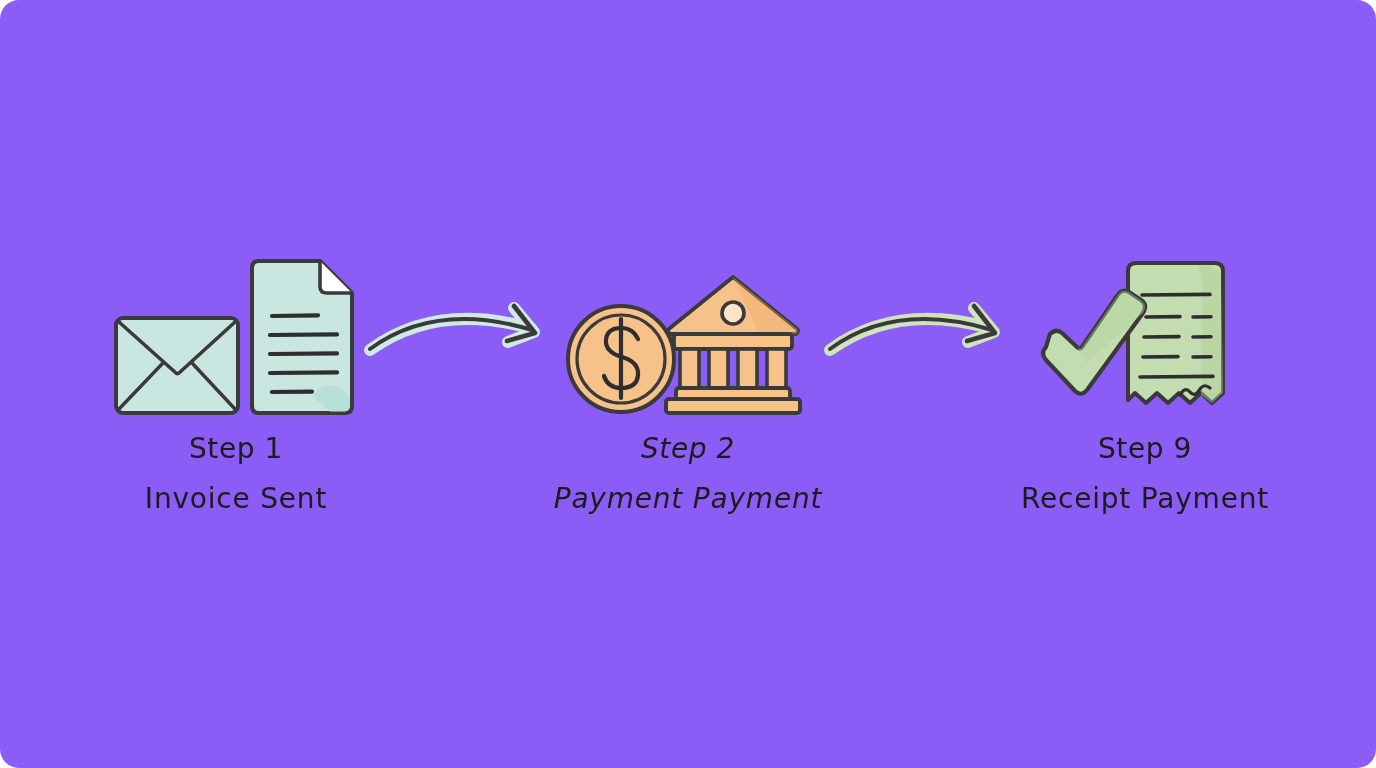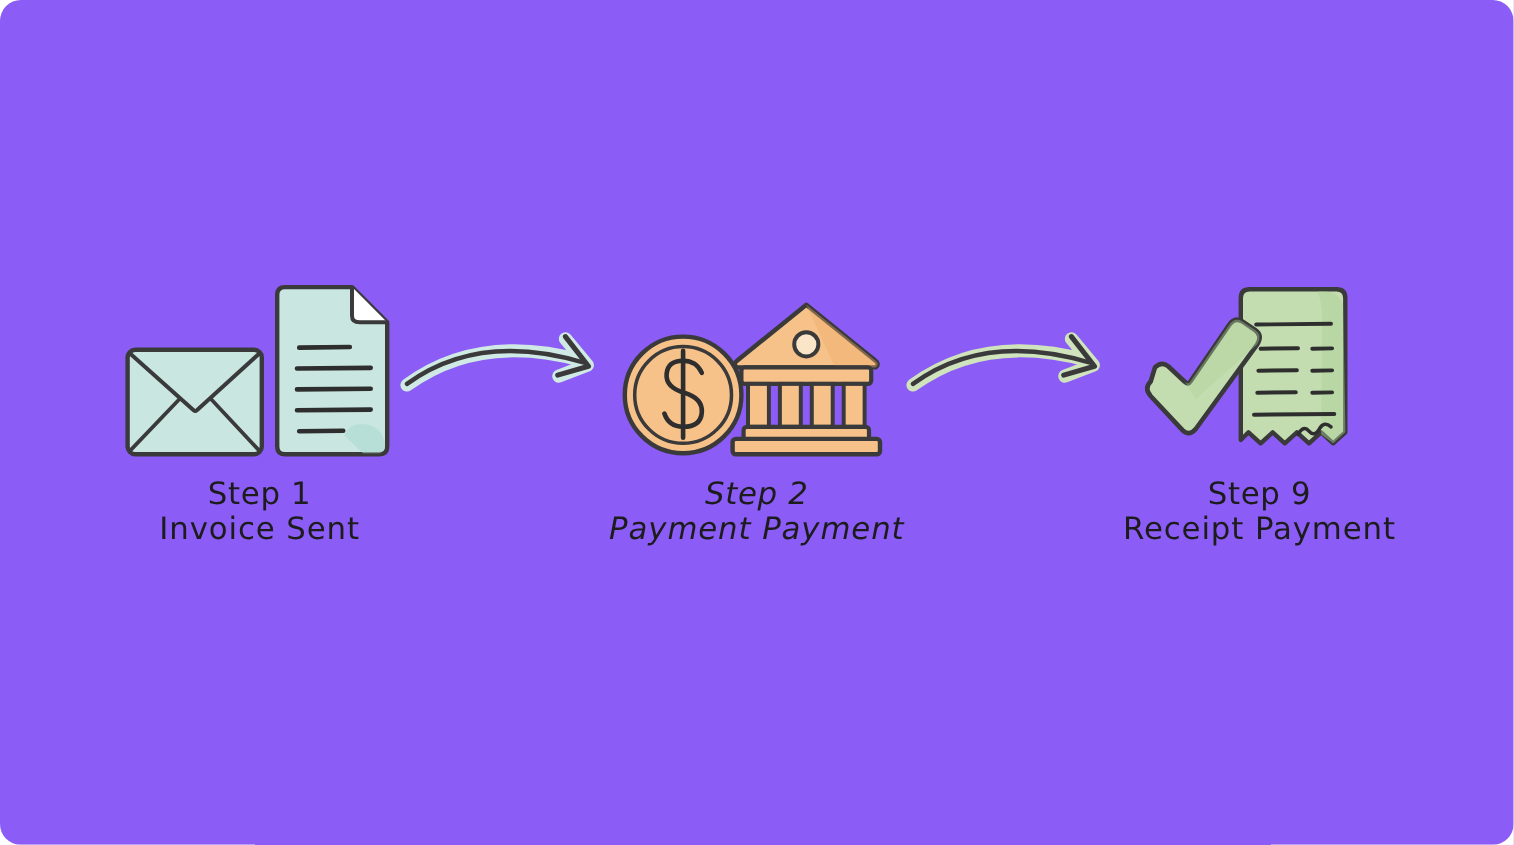--- a/index.html
+++ b/index.html
@@ -55,20 +55,21 @@
   .step-title {
     font-size: 28px;
     line-height: 1.16;
     letter-spacing: 0.6px;
     white-space: nowrap;
   }
   .step-caption {
     font-size: 28px;
     line-height: 1.16;
     letter-spacing: 0.8px;
+    margin-top: 18px;
     white-space: nowrap;
   }
   .arrow {
     position: absolute;
     top: 288px;
     width: 210px;
     height: 86px;
   }
   #arrow-1 { left: 362px; }
   #arrow-2 { left: 822px; }

